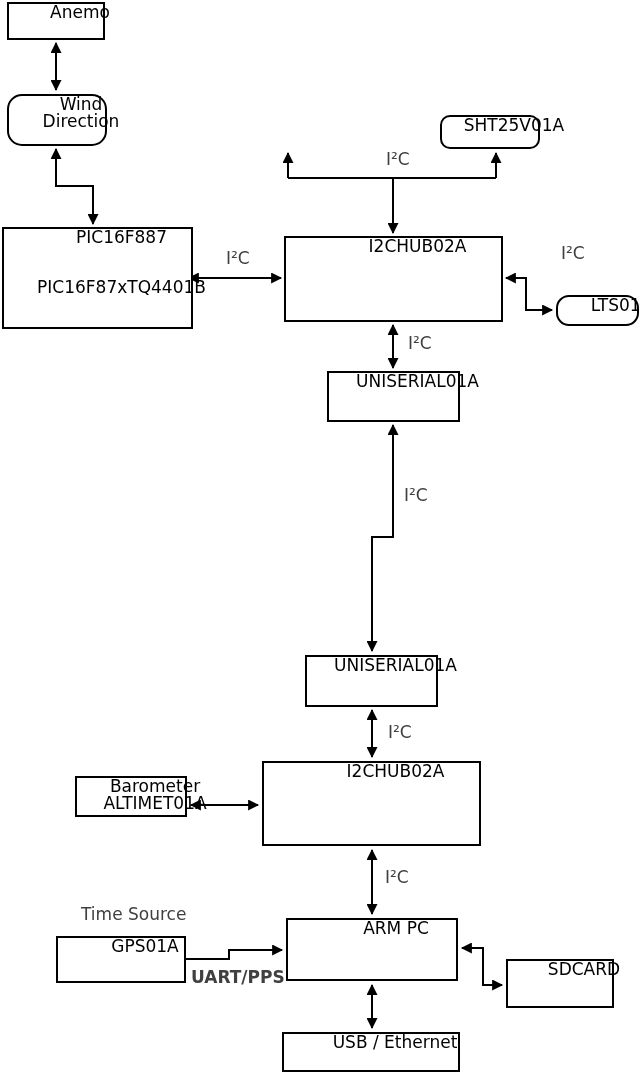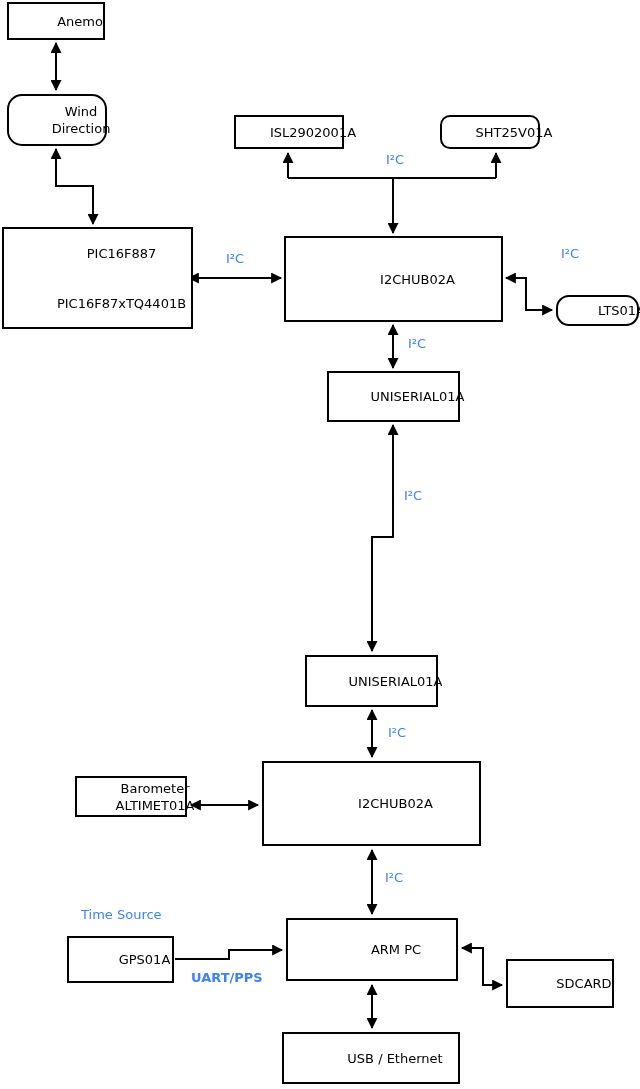--- a/index.html
+++ b/index.html
@@ -3,24 +3,24 @@
 <meta charset="utf-8">
 <style>
   * { margin:0; padding:0; box-sizing:border-box; }
   html,body { background:#ffffff; }
   body { font-family:"DejaVu Sans", sans-serif; color:#000; }
   .canvas { position:relative; width:640px; height:1089px; background:#ffffff; overflow:hidden; }
   svg.wires { position:absolute; left:0; top:0; width:640px; height:1089px; }
   .wire { stroke:#000000; stroke-width:2; fill:none; }
   .node {
     position:absolute; background:#ffffff; border:2px solid #000000;
-    display:flex; flex-direction:column; align-items:center; justify-content:center;
-    text-align:center; font-size:13px; line-height:17px; color:#000;padding-left:48px;
+    display:flex; flex-direction:column; align-items:center; justify-content:flex-start;
+    text-align:center; font-size:17px; line-height:17px; color:#000;padding-left:48px;
   }
-  .edge-label { position:absolute; font-size:13px; line-height:15px; white-space:nowrap; color:#3b82f6; }
+  .edge-label { position:absolute; font-size:17px; line-height:15px; white-space:nowrap; color:#404040; }
 </style>
 </head>
 <body>
 
 <div class="canvas">
 
   <svg class="wires" viewBox="0 0 640 1089" xmlns="http://www.w3.org/2000/svg">
     <defs>
       <marker id="arr" viewBox="0 0 10 10" refX="9" refY="5" markerWidth="13" markerHeight="11" markerUnits="userSpaceOnUse" orient="auto-start-reverse">
         <path d="M0,0 L10,5 L0,10 z" fill="#000000"></path>
@@ -64,23 +64,20 @@
   <div class="node" style="left:7px; top:94px; width:100px; height:52px;border-radius:15px;">
     <span>Wind</span>
     <span>Direction</span>
   </div>
 
   <div class="node" style="left:2px; top:227px; width:191px; height:102px;gap:33px;">
     <span>PIC16F887</span>
     <span>PIC16F87xTQ4401B</span>
   </div>
 
-  <div class="node" style="left:234px; top:115px; width:110px; height:34px;">
-    <span>ISL2902001A</span>
-  </div>
 
   <div class="node" style="left:440px; top:115px; width:100px; height:34px;border-radius:10px;">
     <span>SHT25V01A</span>
   </div>
 
   <div class="node" style="left:284px; top:236px; width:219px; height:86px;">
     <span>I2CHUB02A</span>
   </div>
 
   <div class="node" style="left:556px; top:295px; width:83px; height:31px;border-radius:13px;">
@@ -97,33 +94,33 @@
 
   <div class="node" style="left:262px; top:761px; width:219px; height:85px;">
     <span>I2CHUB02A</span>
   </div>
 
   <div class="node" style="left:75px; top:776px; width:112px; height:41px;">
     <span>Barometer</span>
     <span>ALTIMET01A</span>
   </div>
 
-  <div class="node" style="left:67px; top:936px; width:107px; height:47px;">
+  <div class="node" style="left:56px; top:936px; width:130px; height:47px;">
     <span>GPS01A</span>
   </div>
 
   <div class="node" style="left:286px; top:918px; width:172px; height:63px;">
     <span>ARM PC</span>
   </div>
 
   <div class="node" style="left:506px; top:959px; width:108px; height:49px;">
     <span>SDCARD</span>
   </div>
 
-  <div class="node" style="left:282px; top:1032px; width:178px; height:52px;">
+  <div class="node" style="left:282px; top:1032px; width:178px; height:40px;">
     <span>USB / Ethernet</span>
   </div>
 
   <div class="edge-label" style="left:386px; top:152px;">I²C</div>
 
   <div class="edge-label" style="left:226px; top:251px;">I²C</div>
 
   <div class="edge-label" style="left:561px; top:246px;">I²C</div>
 
   <div class="edge-label" style="left:408px; top:336px;">I²C</div>

